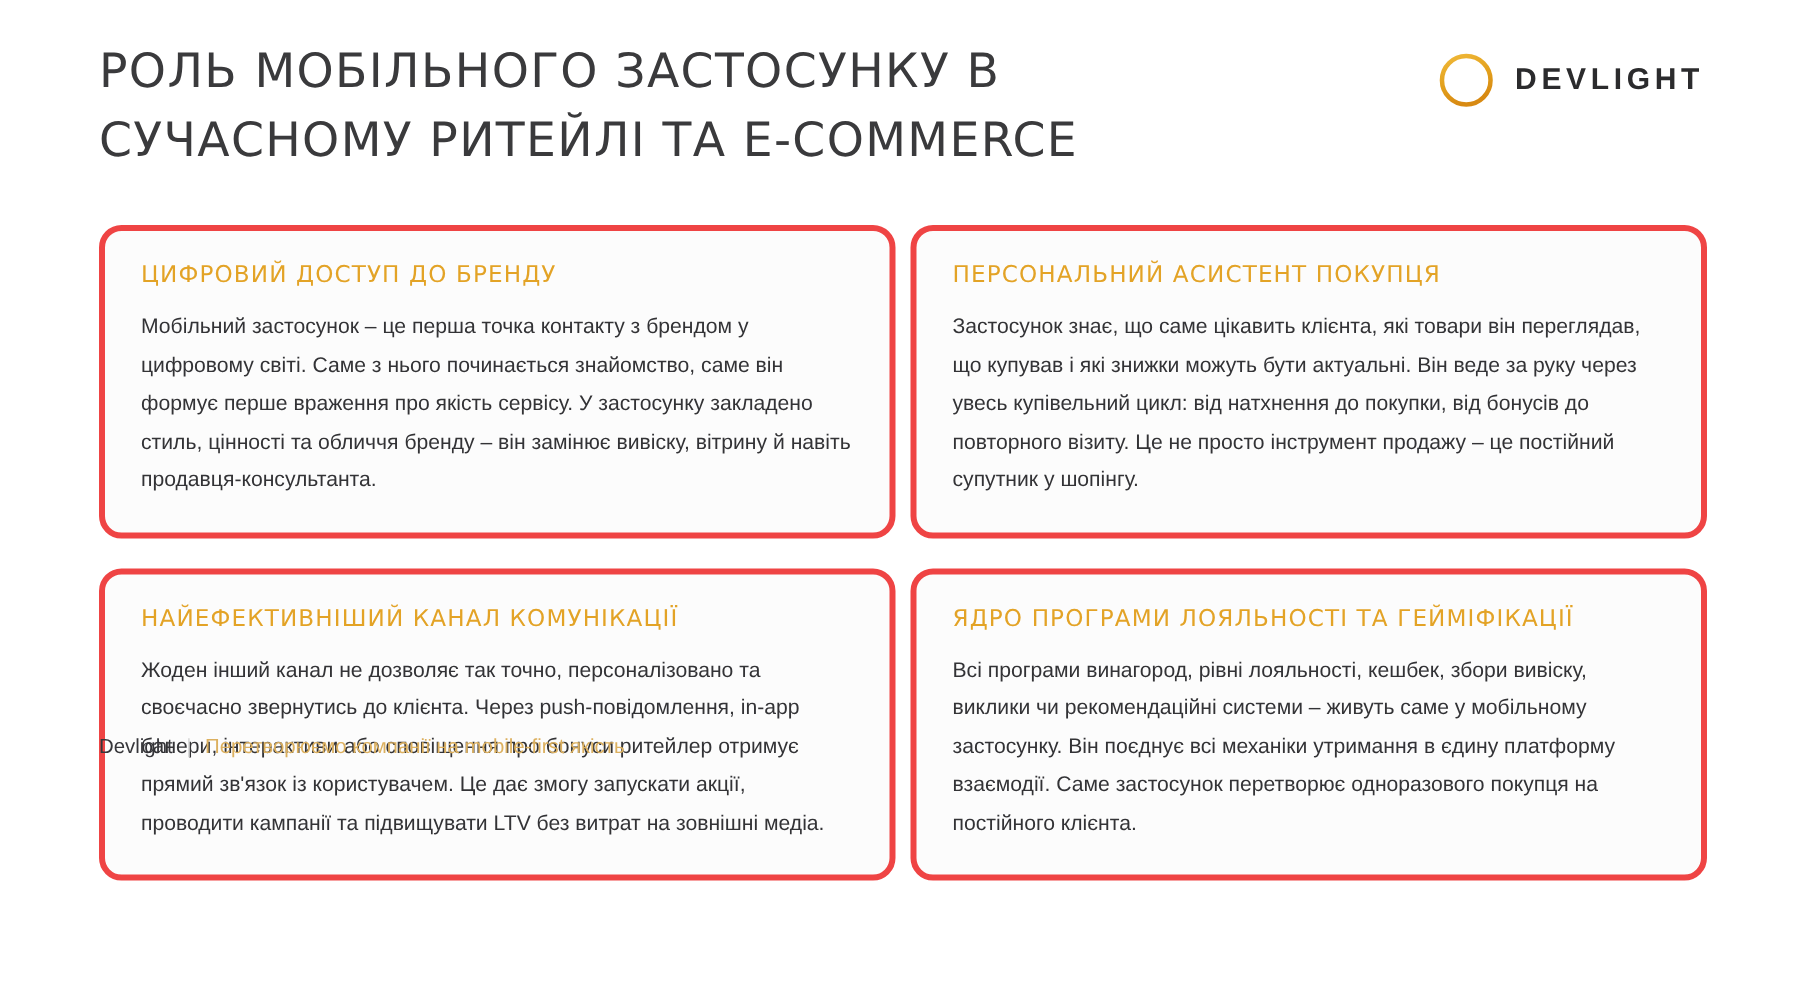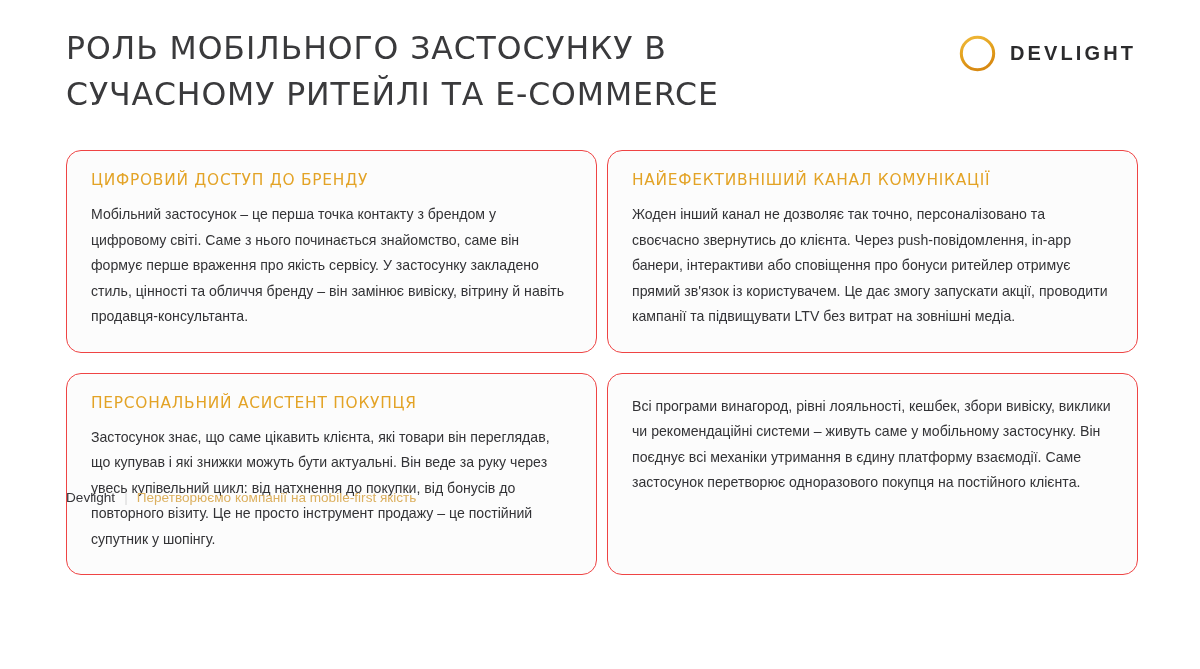--- a/index.html
+++ b/index.html
@@ -80,21 +80,21 @@
     left: 66px;
     width: 1070px;
     display: grid;
     grid-template-columns: 531px 531px;
     column-gap: 10px;
     row-gap: 20px;
   }
 
   .card {
     background: #fcfcfc;
-    border: 1px solid #ef4444;
+    border: 4px solid #ef4444;
     border-radius: 15px;
     padding: 20px 24px 22px 24px;
     min-height: 180px;
   }
 
   .card-title {
     font-size: 15.4px;
     font-weight: 400;
     letter-spacing: 0.75px;
     color: #e3a326;
@@ -162,30 +162,31 @@
   </div>
 
   <div class="cards">
 
     <div class="card">
       <div class="card-title">ЦИФРОВИЙ ДОСТУП ДО БРЕНДУ</div>
       <div class="card-body">Мобільний застосунок – це перша точка контакту з брендом у цифровому світі. Саме з нього починається знайомство, саме він формує перше враження про якість сервісу. У застосунку закладено стиль, цінності та обличчя бренду – він замінює вивіску, вітрину й навіть продавця-консультанта.</div>
     </div>
 
     <div class="card">
+      <div class="card-title">ПЕРСОНАЛЬНИЙ АСИСТЕНТ ПОКУПЦЯ</div>
+      <div class="card-body">Застосунок знає, що саме цікавить клієнта, які товари він переглядав, що купував і які знижки можуть бути актуальні. Він веде за руку через увесь купівельний цикл: від натхнення до покупки, від бонусів до повторного візиту. Це не просто інструмент продажу – це постійний супутник у шопінгу.</div>
+    </div>
+
+    <div class="card">
       <div class="card-title">НАЙЕФЕКТИВНІШИЙ КАНАЛ КОМУНІКАЦІЇ</div>
       <div class="card-body">Жоден інший канал не дозволяє так точно, персоналізовано та своєчасно звернутись до клієнта. Через push-повідомлення, in-app банери, інтерактиви або сповіщення про бонуси ритейлер отримує прямий зв'язок із користувачем. Це дає змогу запускати акції, проводити кампанії та підвищувати LTV без витрат на зовнішні медіа.</div>
     </div>
 
     <div class="card">
-      <div class="card-title">ПЕРСОНАЛЬНИЙ АСИСТЕНТ ПОКУПЦЯ</div>
-      <div class="card-body">Застосунок знає, що саме цікавить клієнта, які товари він переглядав, що купував і які знижки можуть бути актуальні. Він веде за руку через увесь купівельний цикл: від натхнення до покупки, від бонусів до повторного візиту. Це не просто інструмент продажу – це постійний супутник у шопінгу.</div>
-    </div>
-
-    <div class="card">
+      <div class="card-title">ЯДРО ПРОГРАМИ ЛОЯЛЬНОСТІ ТА ГЕЙМІФІКАЦІЇ</div>
       <div class="card-body">Всі програми винагород, рівні лояльності, кешбек, збори вивіску, виклики чи рекомендаційні системи – живуть саме у мобільному застосунку. Він поєднує всі механіки утримання в єдину платформу взаємодії. Саме застосунок перетворює одноразового покупця на постійного клієнта.</div>
     </div>
 
   </div>
 
   <div class="footer">
     <span class="footer-brand">Devlight</span>
     <span class="footer-sep">|</span>
     <span class="footer-tagline">Перетворюємо компанії на mobile-first якість</span>
   </div>

